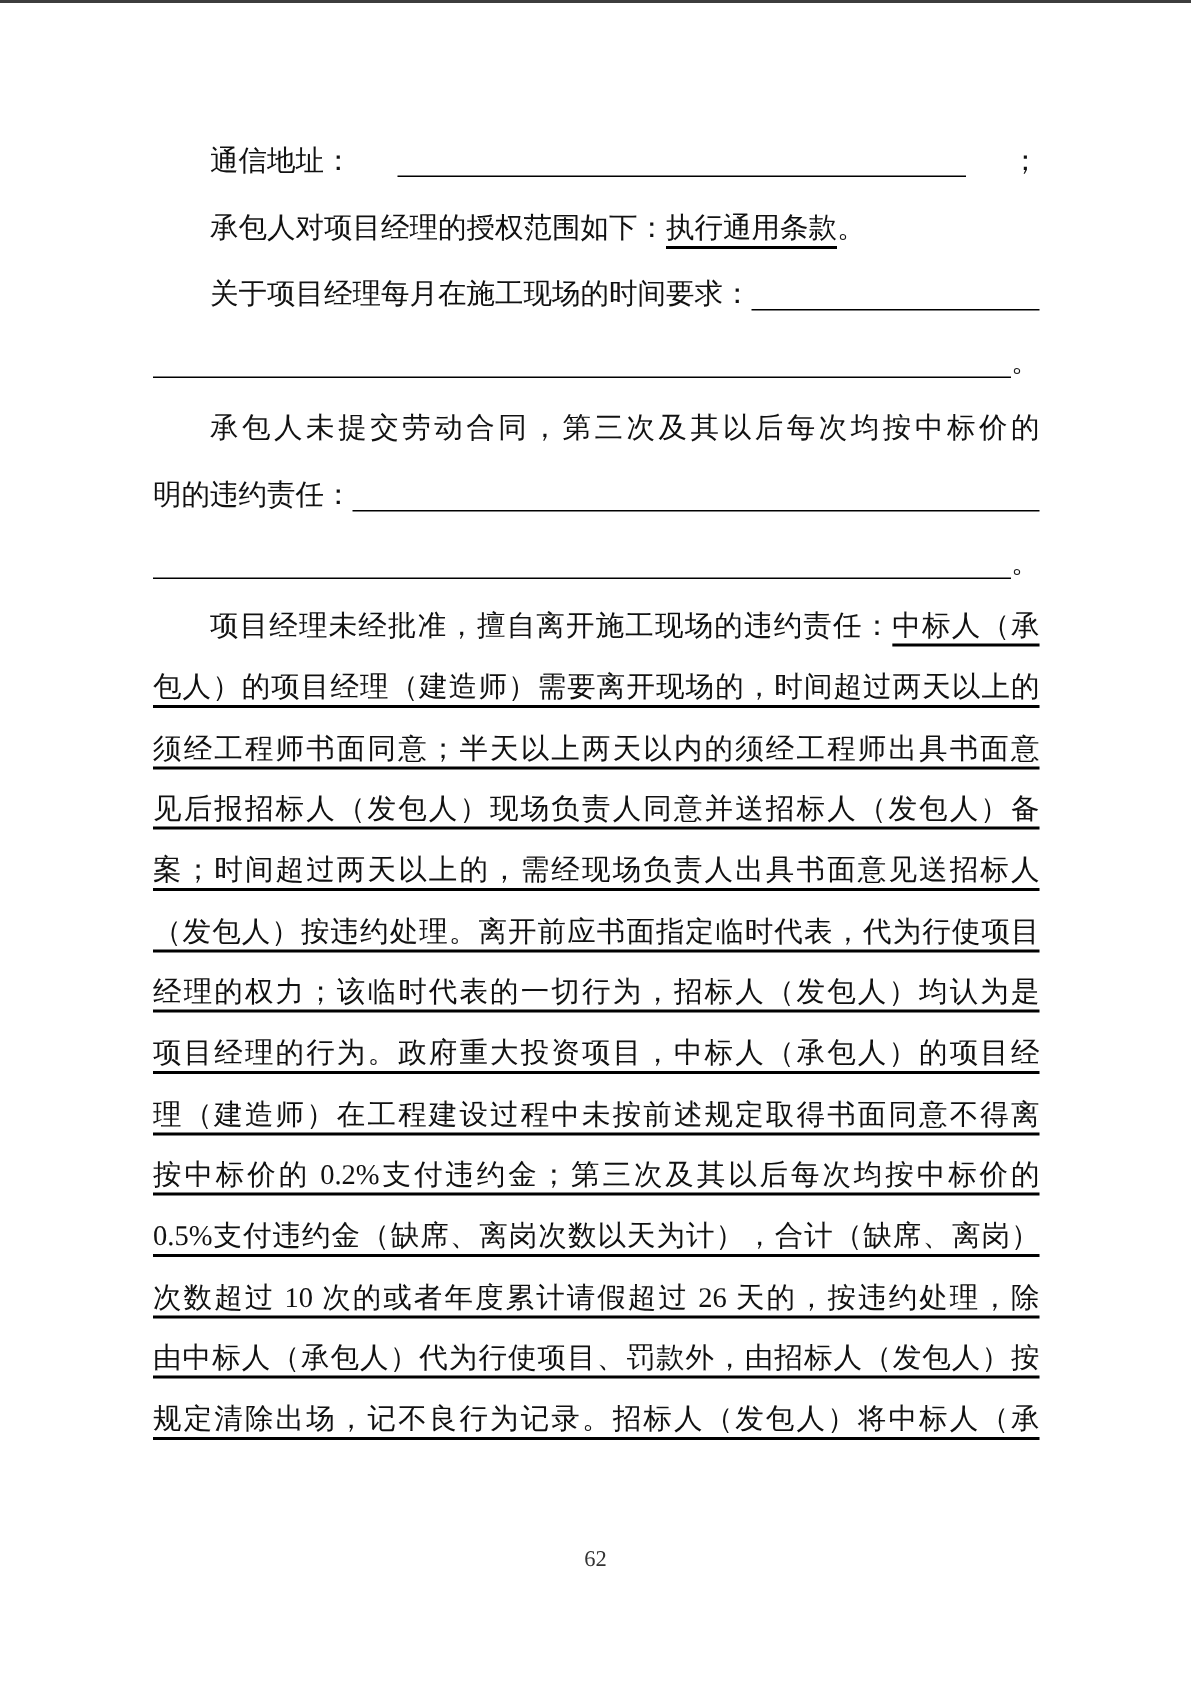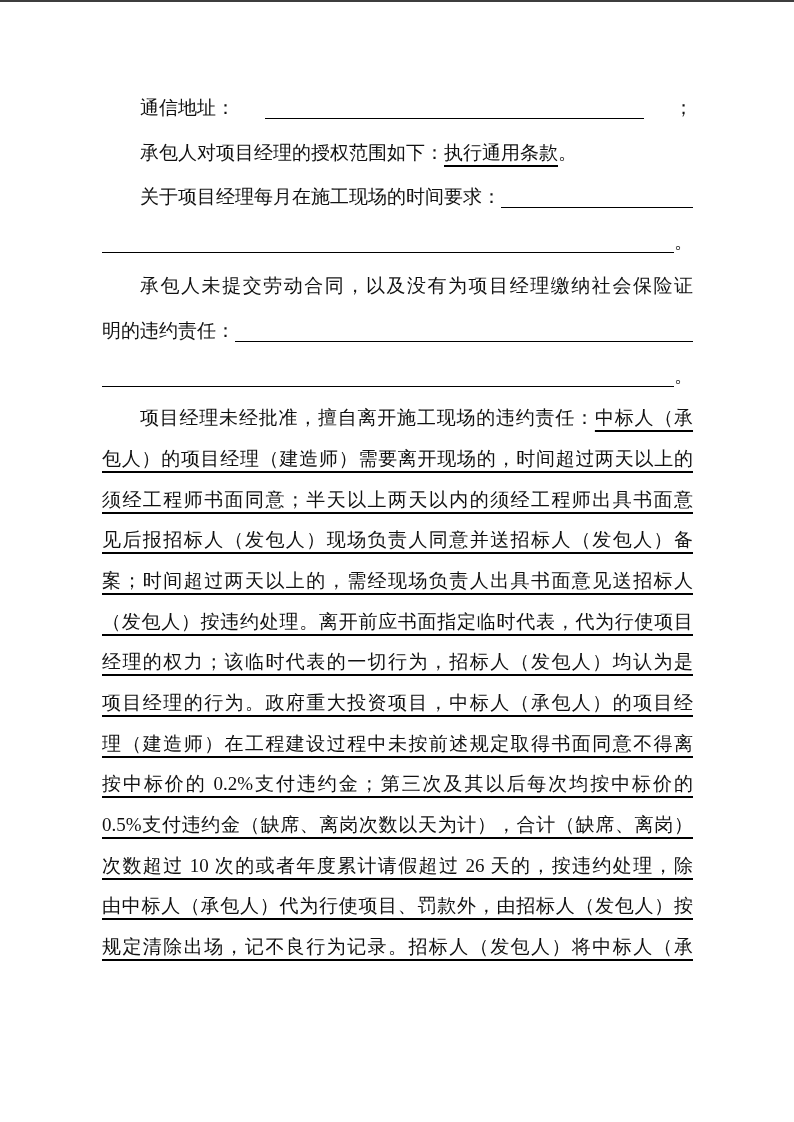--- a/index.html
+++ b/index.html
@@ -81,21 +81,21 @@
       </div>
       <div class="line" style="padding-left: 38px;"><span class="t">承包人对项目经理的授权范围如下：</span><span class="t u">执行通用条款</span><span class="t">。</span></div>
       <div class="line flex" style="padding-left: 38px;">
         <span class="t">关于项目经理每月在施工现场的时间要求：</span>
         <span class="blank fill"></span>
       </div>
       <div class="line flex">
         <span class="blank fill"></span>
         <span class="t">。</span>
       </div>
-      <div class="line justify" style="padding-left: 38px;"><span class="t">承包人未提交劳动合同，以及没有为项目经理缴纳社会保险证</span></div>
+      <div class="line justify" style="padding-left: 38px;"><span class="t">承包人未提交劳动合同，第三次及其以后每次均按中标价的</span></div>
       <div class="line flex">
         <span class="t">明的违约责任：</span>
         <span class="blank fill"></span>
       </div>
       <div class="line flex">
         <span class="blank fill"></span>
         <span class="t">。</span>
       </div>
       <div class="line justify" style="padding-left: 38px;"><span class="t">项目经理未经批准，擅自离开施工现场的违约责任：</span><span class="t u">中标人（承</span></div>
       <div class="line justify"><span class="t u">包人）的项目经理（建造师）需要离开现场的，时间超过两天以上的</span></div>
@@ -105,13 +105,14 @@
       <div class="line justify"><span class="t u">（发包人）按违约处理。离开前应书面指定临时代表，代为行使项目</span></div>
       <div class="line justify"><span class="t u">经理的权力；该临时代表的一切行为，招标人（发包人）均认为是</span></div>
       <div class="line justify"><span class="t u">项目经理的行为。政府重大投资项目，中标人（承包人）的项目经</span></div>
       <div class="line justify"><span class="t u">理（建造师）在工程建设过程中未按前述规定取得书面同意不得离</span></div>
       <div class="line justify"><span class="t u">按中标价的 0.2%支付违约金；第三次及其以后每次均按中标价的</span></div>
       <div class="line justify"><span class="t u">0.5%支付违约金（缺席、离岗次数以天为计），合计（缺席、离岗）</span></div>
       <div class="line justify"><span class="t u">次数超过 10 次的或者年度累计请假超过 26 天的，按违约处理，除</span></div>
       <div class="line justify"><span class="t u">由中标人（承包人）代为行使项目、罚款外，由招标人（发包人）按</span></div>
       <div class="line justify"><span class="t u">规定清除出场，记不良行为记录。招标人（发包人）将中标人（承</span></div>
     </div>
+  <div class="page-number">62</div>
 </div>
 
 </body></html>

